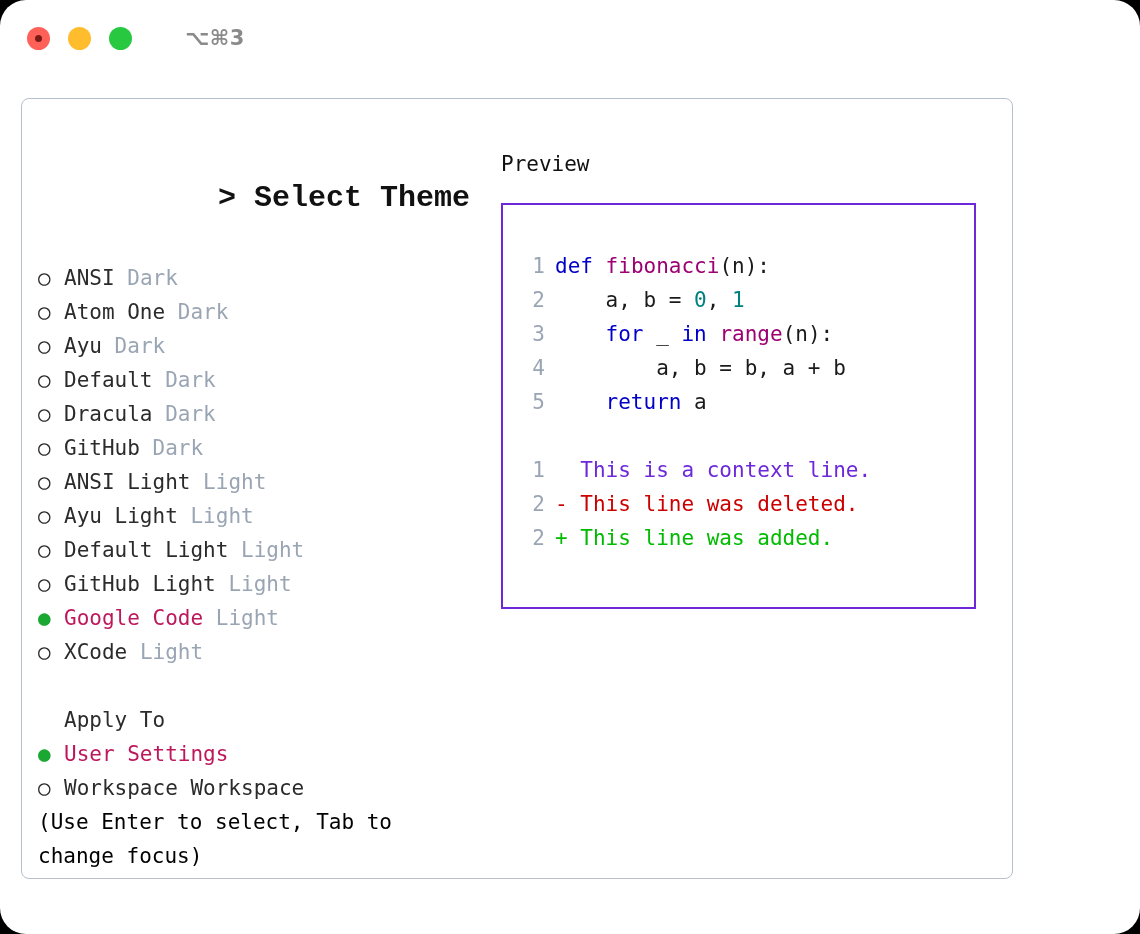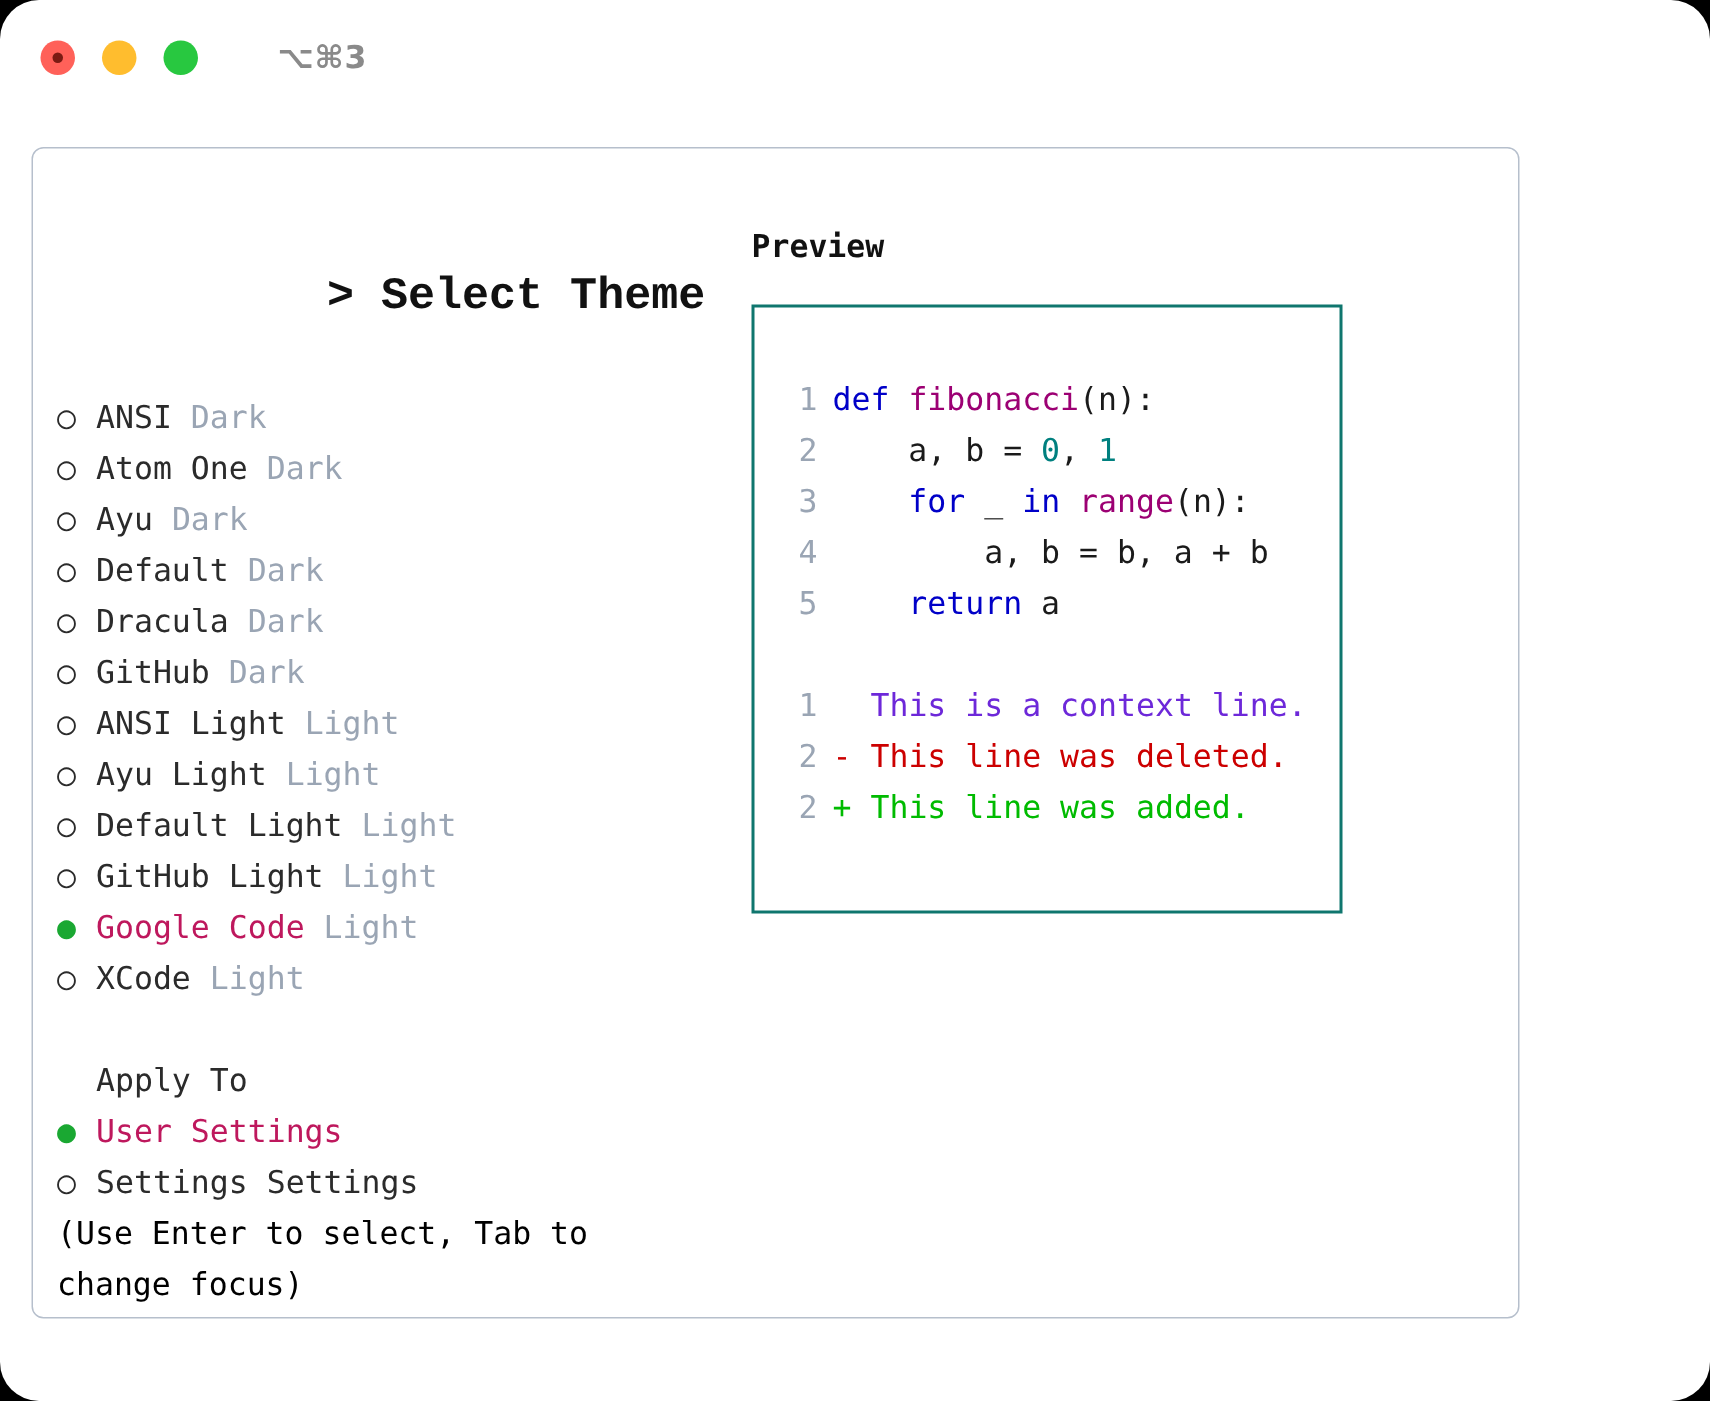--- a/index.html
+++ b/index.html
@@ -146,29 +146,29 @@
   
   .right-col {
     position: absolute;
     left: 479px;
     top: 48px;
     width: 490px;
   }
   .preview-title {
     font-family: "DejaVu Sans Mono", monospace;
     font-size: 21px;
-    font-weight: bold;
+    font-weight: normal;
     color: #111111;
     line-height: 34px;
   }
   .preview-box {
     margin-top: 22px;
-    width: 394px;
+    width: 475px;
     height: 406px;
-    border: 2px solid #0f766e;
+    border: 2px solid #6d28d9;
     box-sizing: border-box;
     background: #ffffff;
     position: relative;
   }
   .code-area {
     position: absolute;
     left: 14px;
     top: 44px;
     right: 6px;
   }
@@ -232,21 +232,21 @@
             <div class="opt-row"><span class="marker">○</span><span class="opt-label">Default Light</span><span> </span><span class="opt-cat">Light</span></div>
             <div class="opt-row"><span class="marker">○</span><span class="opt-label">GitHub Light</span><span> </span><span class="opt-cat">Light</span></div>
             <div class="opt-row selected"><span class="marker sel">●</span><span class="opt-label">Google Code</span><span> </span><span class="opt-cat">Light</span></div>
             <div class="opt-row"><span class="marker">○</span><span class="opt-label">XCode</span><span> </span><span class="opt-cat">Light</span></div>
           </div>
 
         <div class="section-head"><span class="pad"></span><span>Apply To</span></div>
 
         <div class="apply-list">
             <div class="opt-row selected"><span class="marker sel">●</span><span class="opt-label">User Settings</span></div>
-            <div class="opt-row"><span class="marker">○</span><span class="opt-label">Settings Settings</span></div>
+            <div class="opt-row"><span class="marker">○</span><span class="opt-label">Workspace Workspace</span></div>
           </div>
 
         <div class="hint">(Use Enter to select, Tab to change focus)</div>
 
       </div>
 
       <div class="right-col">
         <div class="preview-title">Preview</div>
         <div class="preview-box">
           <div class="code-area">

